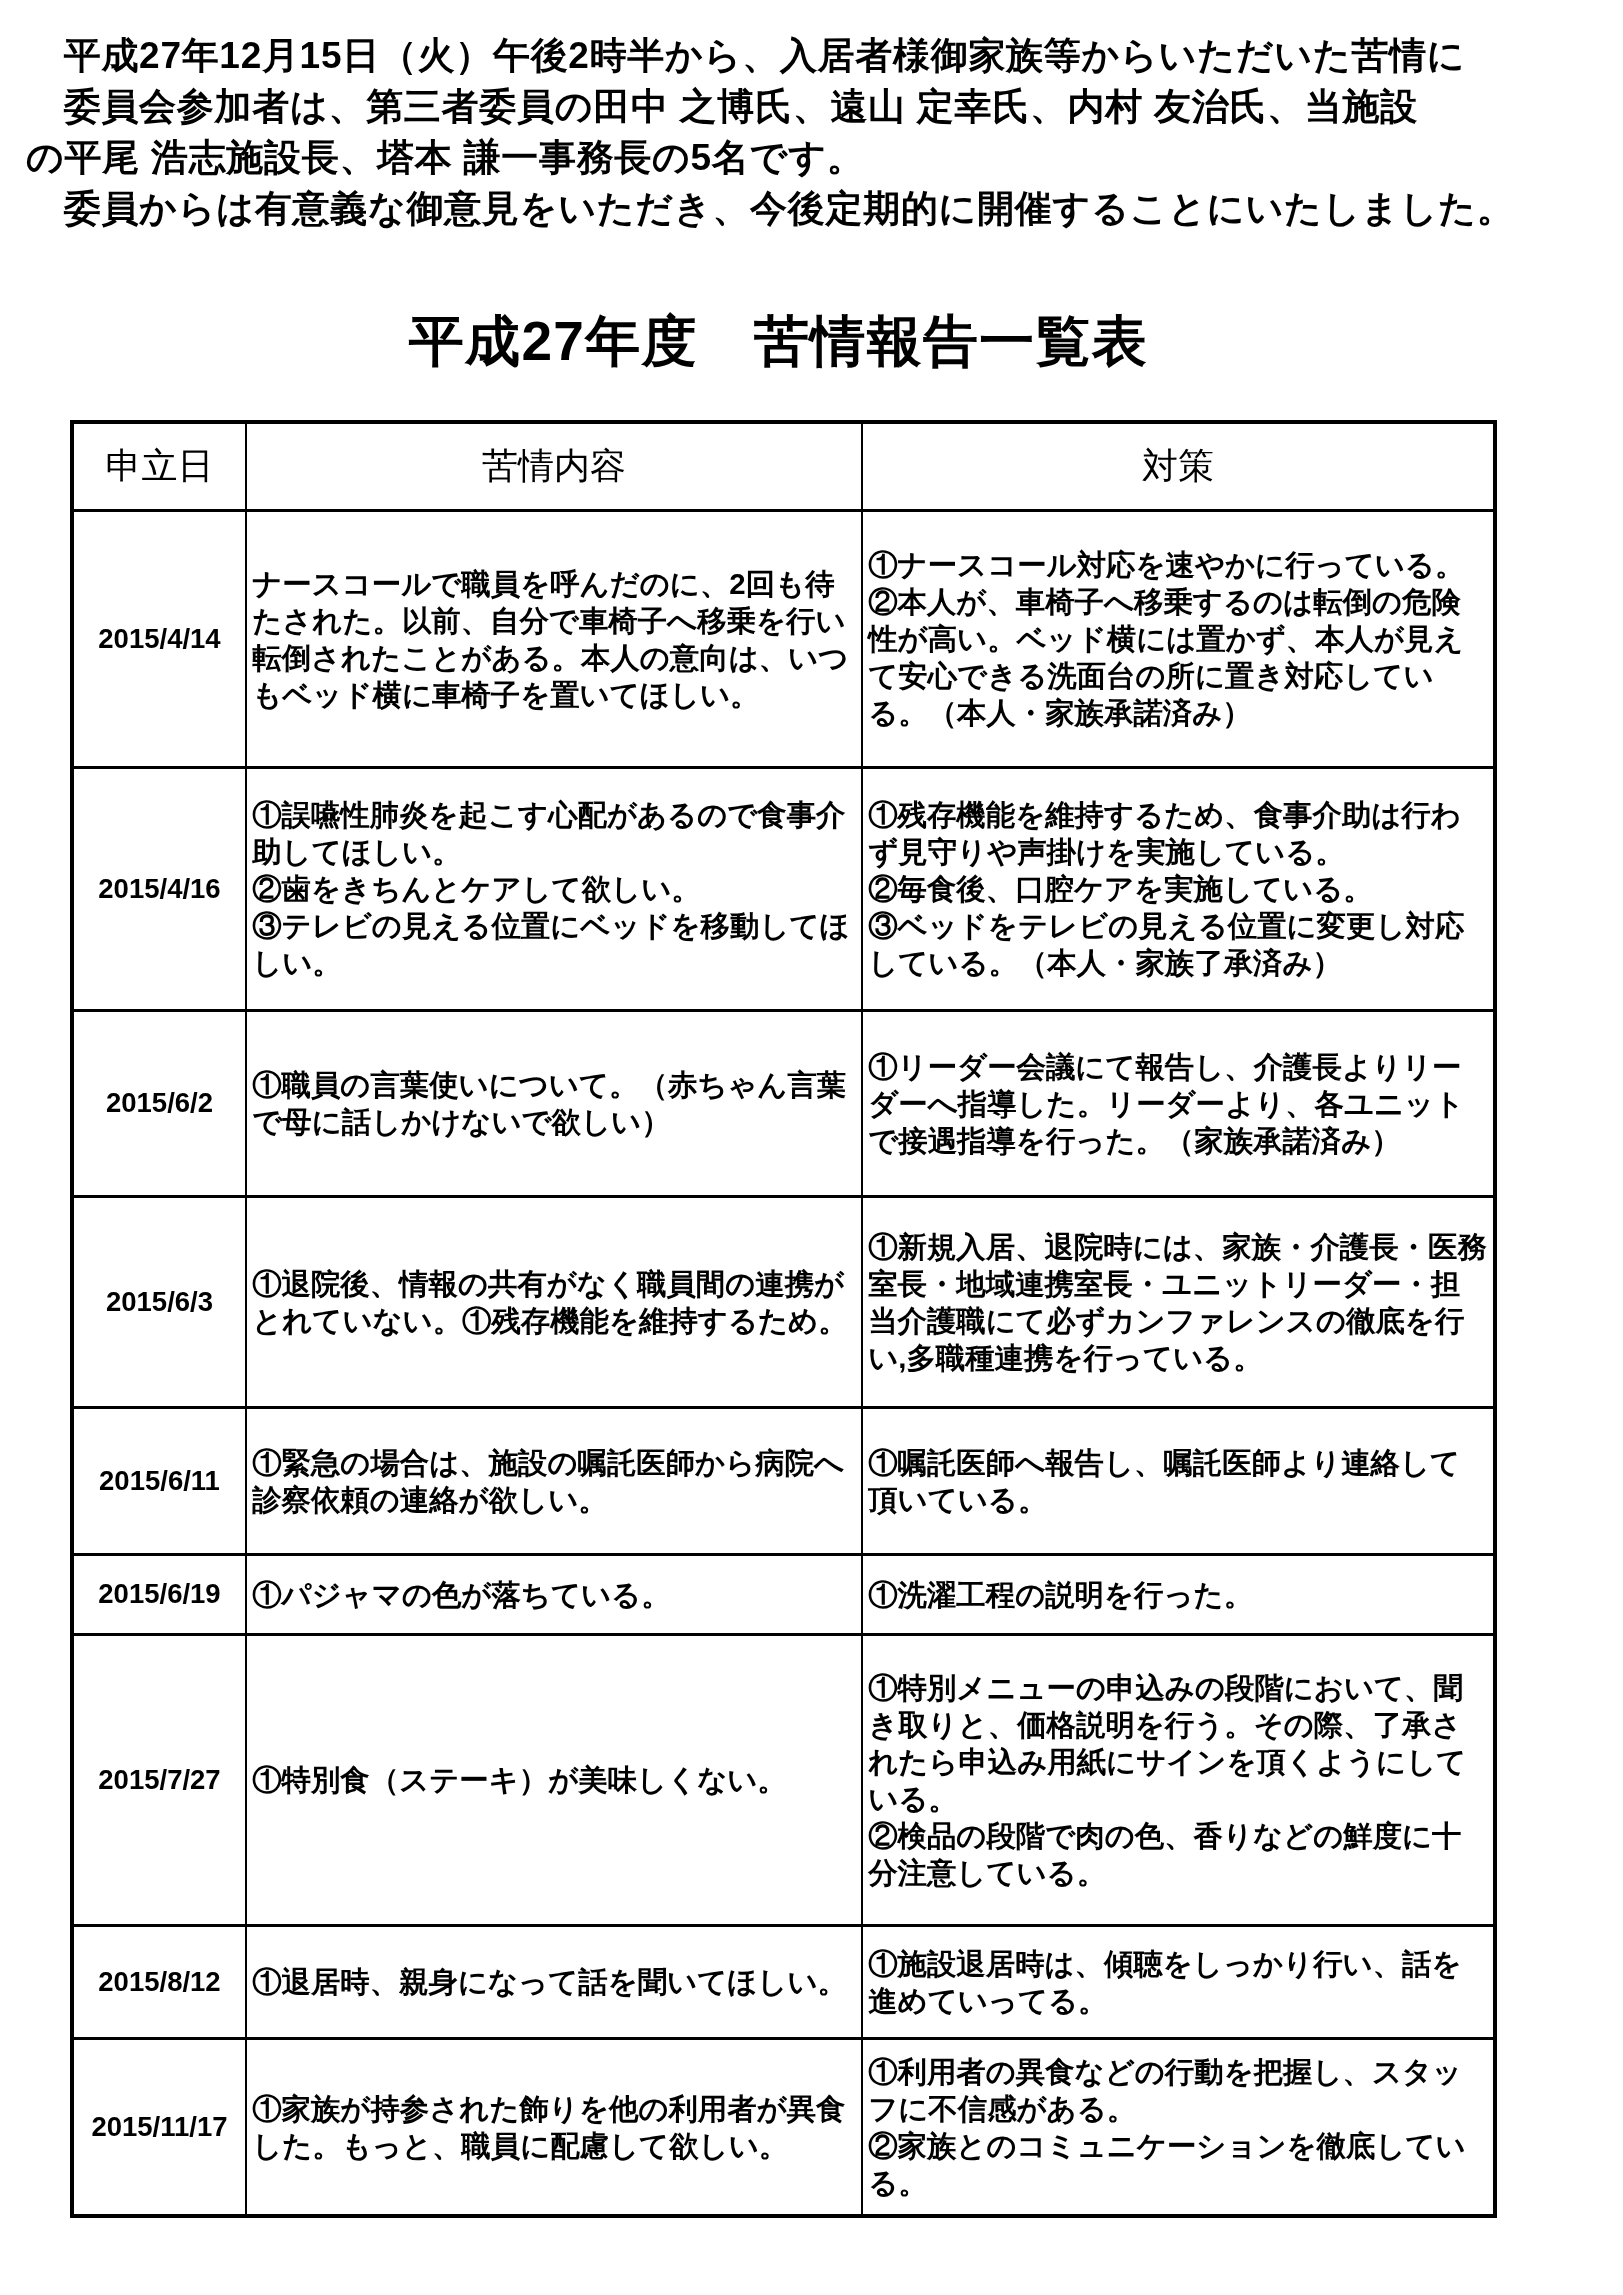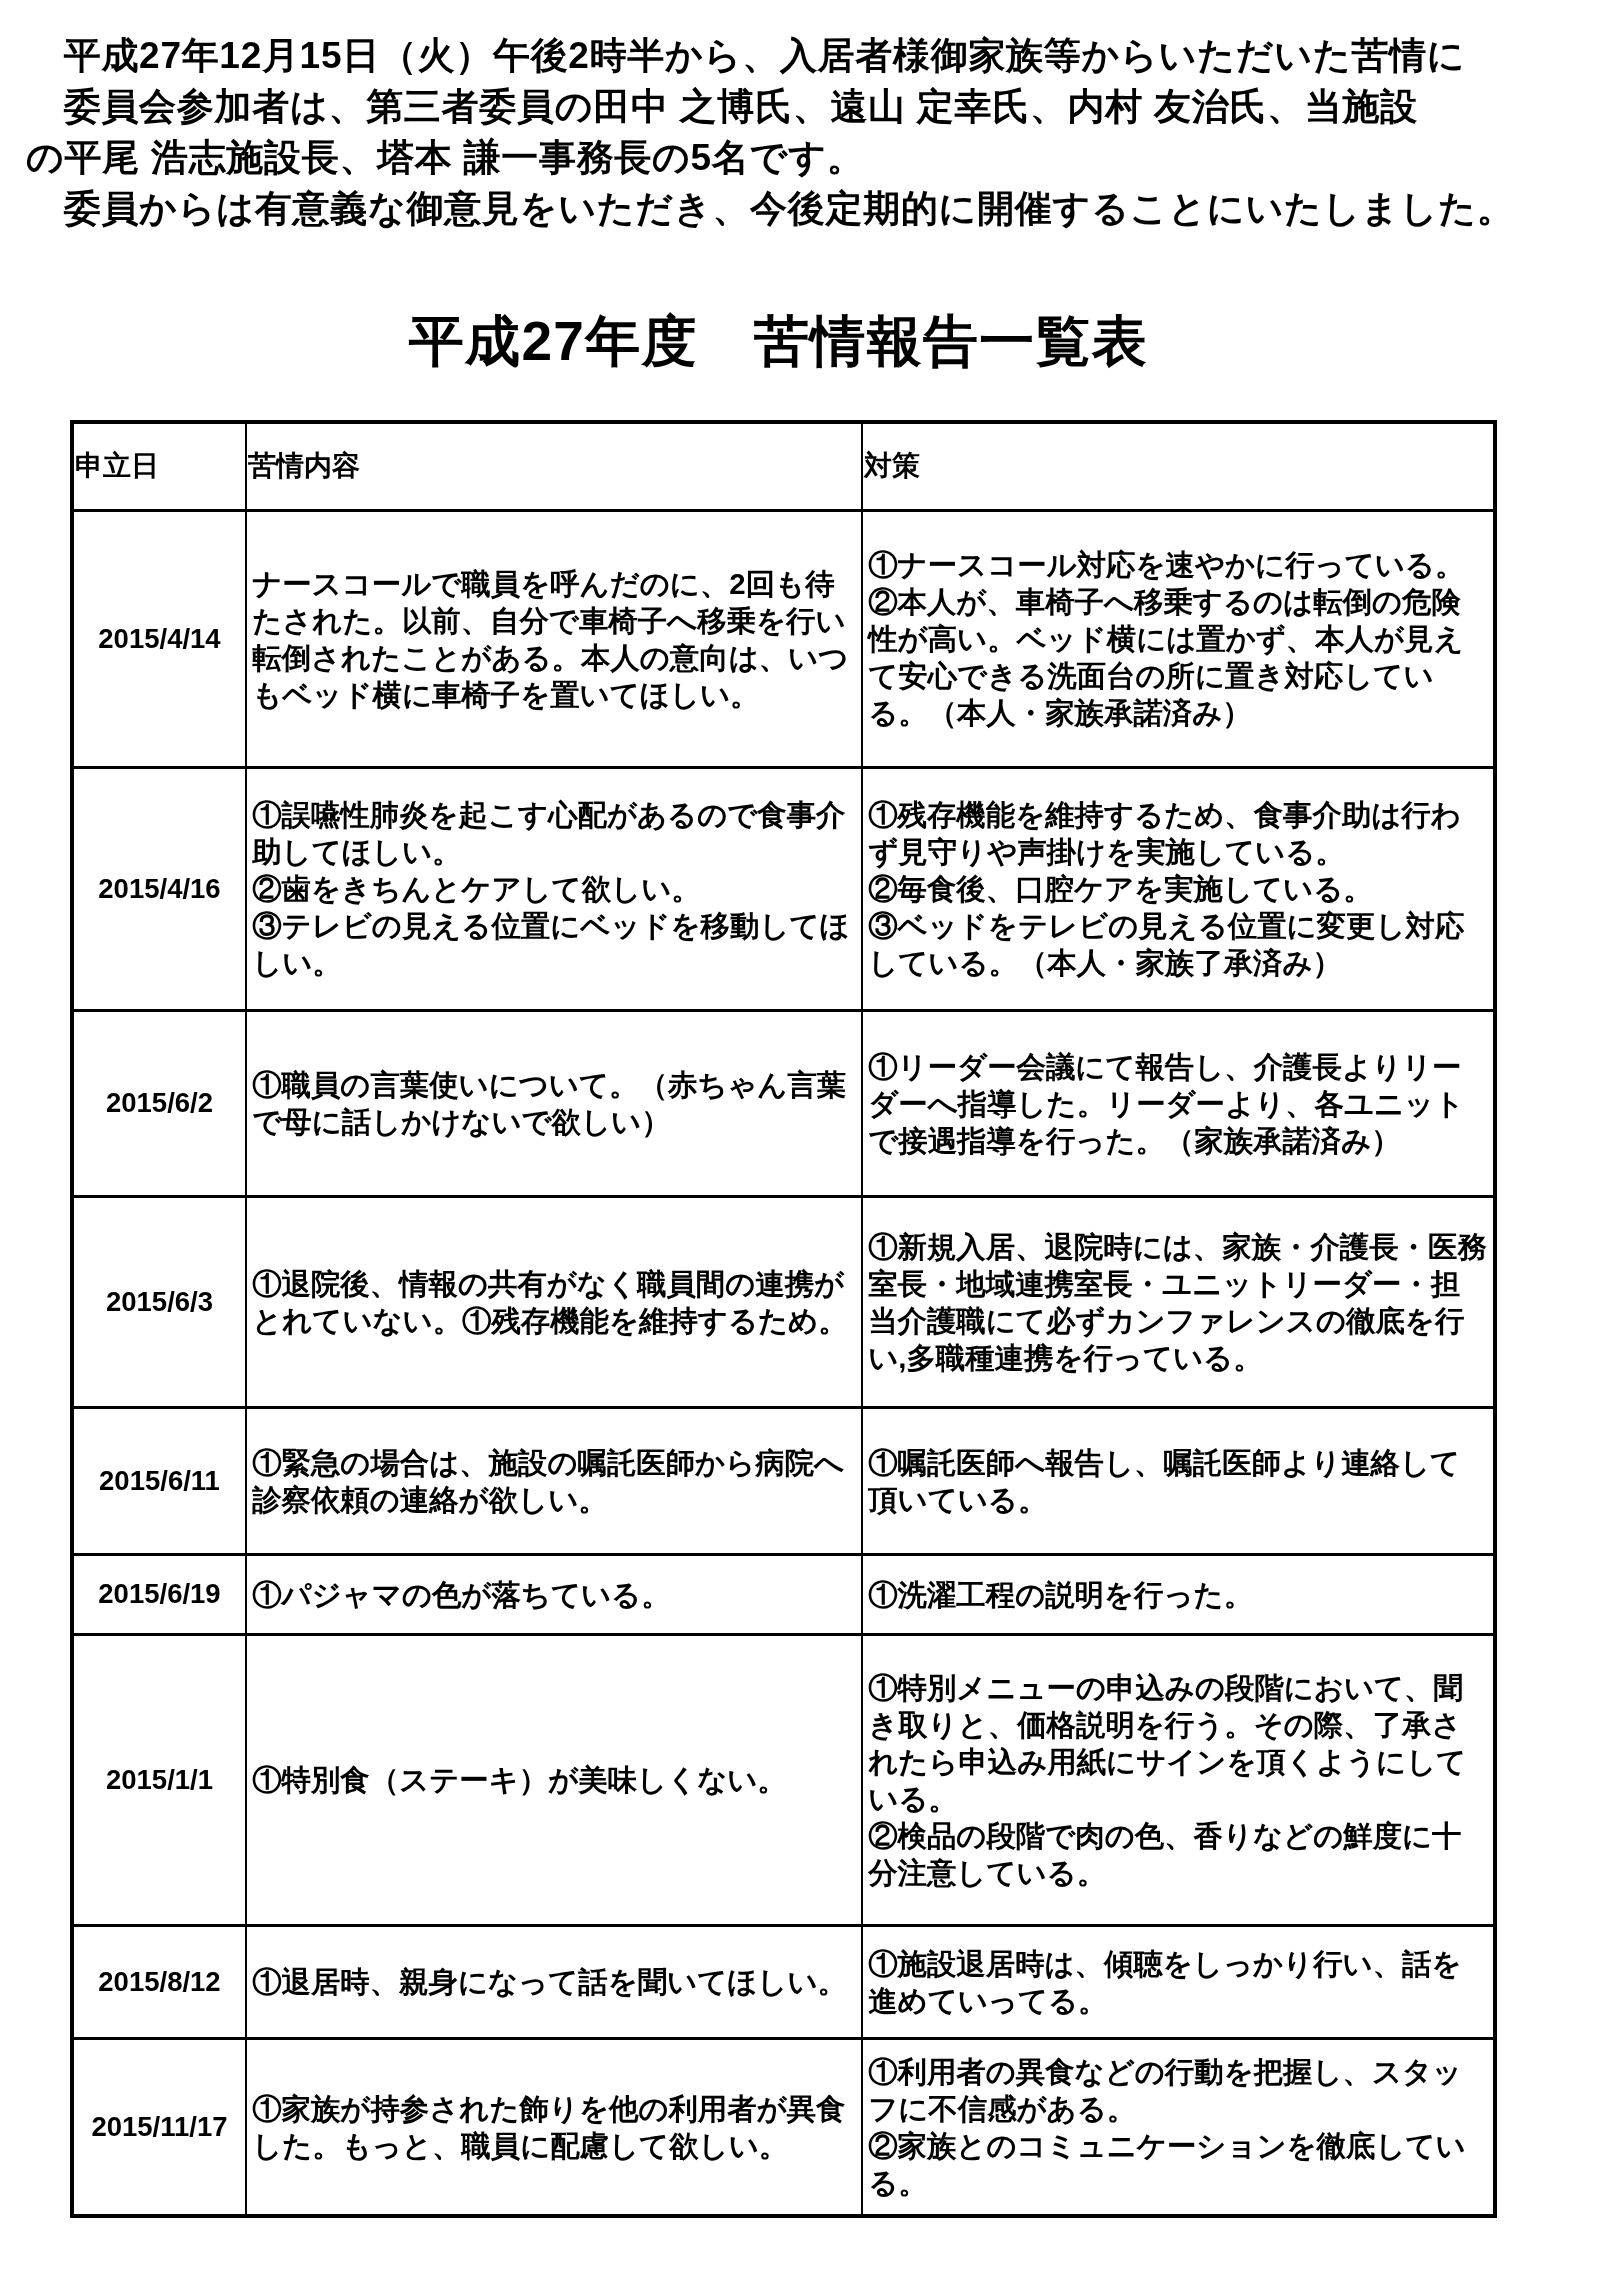--- a/index.html
+++ b/index.html
@@ -47,23 +47,23 @@
   col.c-comp { width: 616px; }
   col.c-meas { width: 633px; }
   th, td {
     border: 2px solid #000;
     border-top-width: 3.9px;
     border-bottom-width: 3.9px;
     vertical-align: middle;
     box-sizing: border-box;
   }
   th {
-    font-size: 28px;
-    font-weight: bold;
-    text-align: left;
+    font-size: 36px;
+    font-weight: normal;
+    text-align: center;
   }
   td.date {
     font-size: 27.5px;
     text-align: center;
     padding: 0 2.6px;
   }
   td.comp, td.meas {
     font-size: 29.4px;
     line-height: 37px;
     padding: 2.6px 3.9px 2.6px 5.2px;
@@ -139,21 +139,21 @@
         <td class="date">2015/6/11</td>
         <td class="comp">①緊急の場合は、施設の嘱託医師から病院へ診察依頼の連絡が欲しい。</td>
         <td class="meas">①嘱託医師へ報告し、嘱託医師より連絡して頂いている。</td>
       </tr>
       <tr class="r5">
         <td class="date">2015/6/19</td>
         <td class="comp">①パジャマの色が落ちている。</td>
         <td class="meas">①洗濯工程の説明を行った。</td>
       </tr>
       <tr class="r6">
-        <td class="date">2015/1/1</td>
+        <td class="date">2015/7/27</td>
         <td class="comp">①特別食（ステーキ）が美味しくない。</td>
         <td class="meas">①特別メニューの申込みの段階において、聞き取りと、価格説明を行う。その際、了承されたら申込み用紙にサインを頂くようにしている。
 ②検品の段階で肉の色、香りなどの鮮度に十分注意している。</td>
       </tr>
       <tr class="r7">
         <td class="date">2015/8/12</td>
         <td class="comp">①退居時、親身になって話を聞いてほしい。</td>
         <td class="meas">①施設退居時は、傾聴をしっかり行い、話を進めていってる。</td>
       </tr>
       <tr class="r8">

